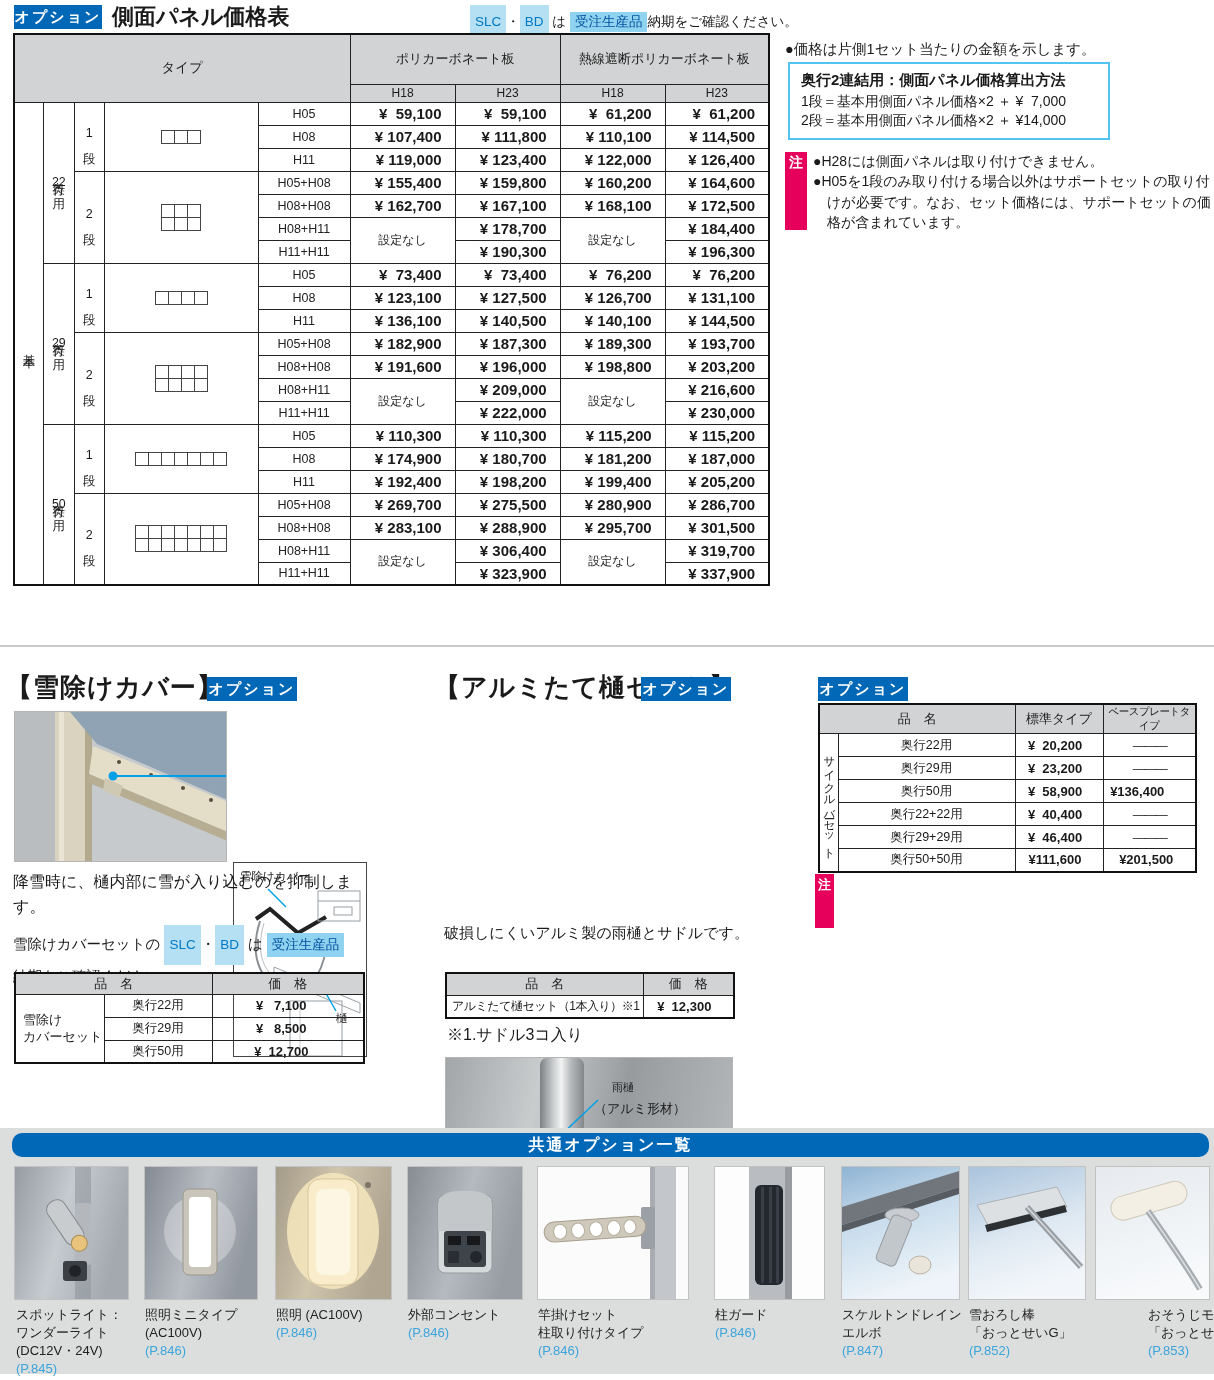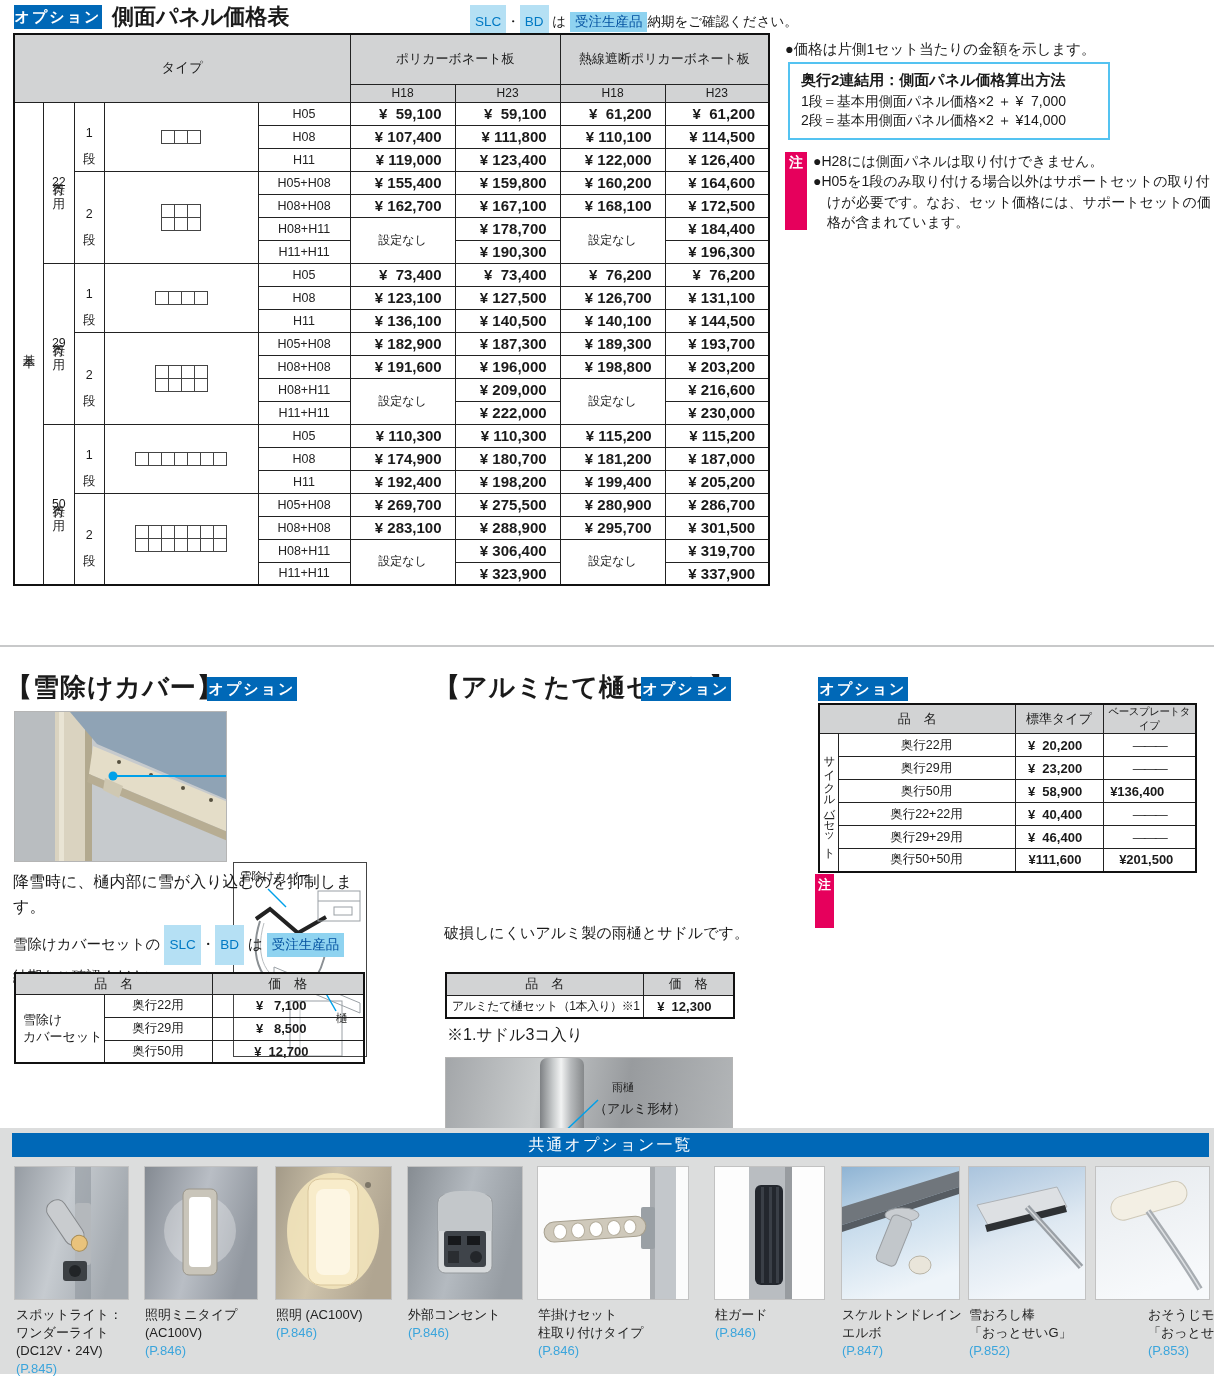--- a/index.html
+++ b/index.html
@@ -37,21 +37,21 @@
 
   .cyan-box { border:2px solid #54c3f1; background:#fff; }
   .note-line { font-size:14px; line-height:1.45; padding-left:14px; text-indent:-14px; }
   .link { color:#3ba5dc; }
 
   .sec-title { font-size:26px; font-weight:bold; letter-spacing:1px; }
   .photo { border:1px solid #b5b5b5; overflow:hidden; position:relative; }
 
   
   .common-bg { background:#dcdddd; }
-  .bar { background:#0068b7; color:#fff; font-size:16px; font-weight:normal; text-align:center; line-height:24px; letter-spacing:2px; }
+  .bar { background:#0068b7; color:#fff; font-size:16px; font-weight:bold; text-align:center; line-height:24px; letter-spacing:2px;border-radius:10px; }
   .card-img { position:absolute; top:0; height:134px; border:1px solid #c2c2c2; overflow:hidden; }
   .cap { position:absolute; top:140px; font-size:13px; line-height:18px; color:#222; }
   .cap span { display:block; white-space:nowrap; }
 </style>
 </head>
 <body>
 
 <div class="page">
 
   <div class="abs opt-badge" style="left:14px; top:5px; width:88px;">オプション</div>

